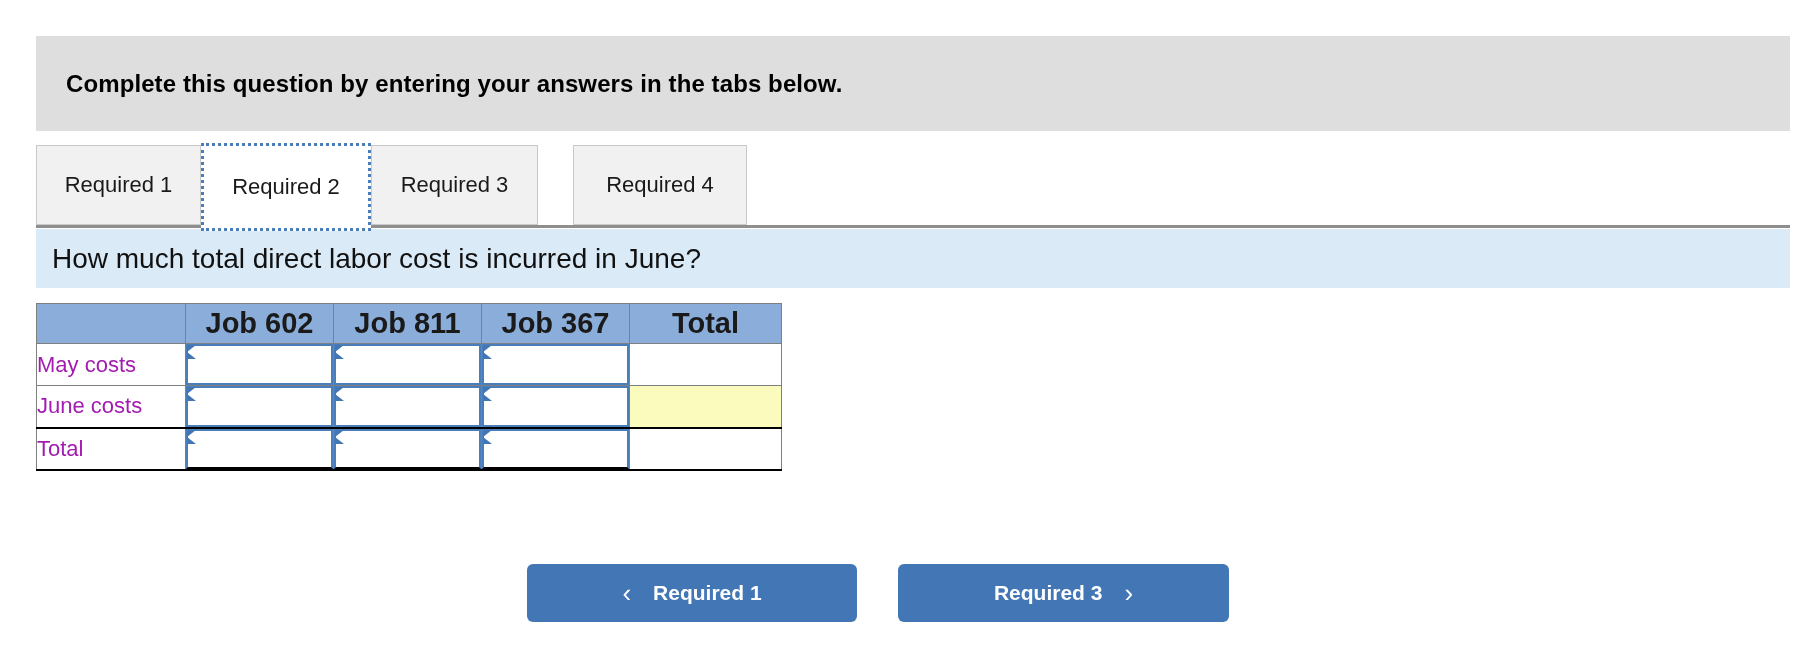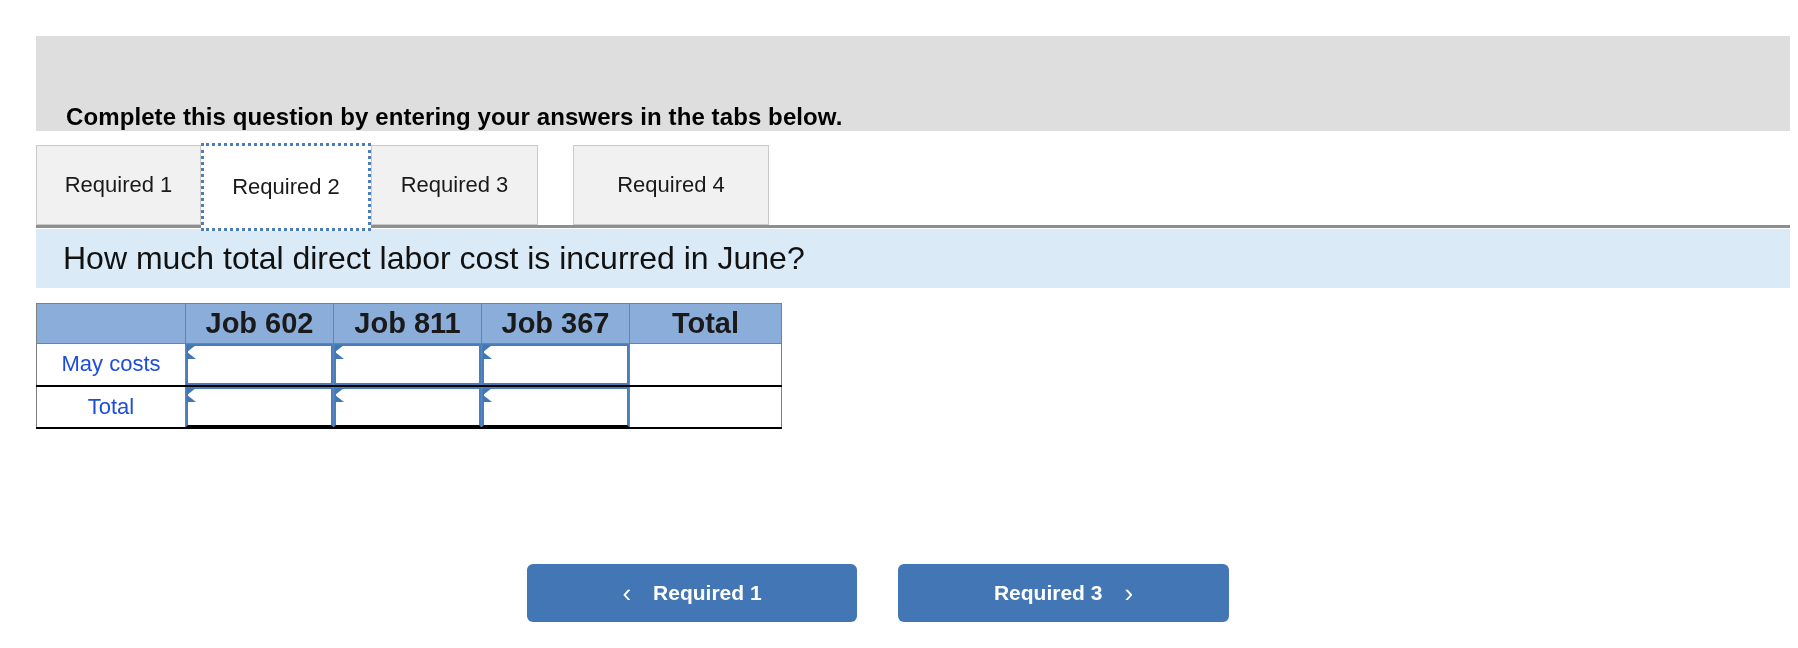--- a/index.html
+++ b/index.html
@@ -19,21 +19,21 @@
   
   .instruction-banner {
     position: absolute;
     left: 36px;
     top: 36px;
     width: 1754px;
     height: 95px;
     background: #dededf;
     box-sizing: border-box;
     display: flex;
-    align-items: flex-end;
+    align-items: center;
   }
   .instruction-text {
     font-size: 24px;
     font-weight: bold;
     color: #000000;
     padding-left: 30px;
     letter-spacing: 0.1px;
   }
 
   
@@ -69,37 +69,37 @@
   .tab.active {
     background: #ffffff;
     border: 3px dotted #4a7ebb;
     height: 88px;
     top: 0px;
     z-index: 5;
   }
   .tab-1 { left: 0px;   width: 165px; }
   .tab-2 { left: 165px; width: 170px; }
   .tab-3 { left: 335px; width: 167px; }
-  .tab-4 { left: 537px; width: 196px; }
+  .tab-4 { left: 537px; width: 174px; }
 
   
   .question-bar {
     position: absolute;
     left: 36px;
     top: 229px;
     width: 1754px;
     height: 59px;
     background: #daeaf7;
     display: flex;
     align-items: center;
   }
   .question-text {
-    font-size: 32px;
+    font-size: 28px;
     color: #111111;
-    padding-left: 27px;
+    padding-left: 16px;
   }
 
   
   .answer-table {
     position: absolute;
     left: 36px;
     top: 303px;
     border-collapse: collapse;
     table-layout: fixed;
   }
@@ -120,23 +120,23 @@
     font-size: 29px;
     font-weight: bold;
     color: #1a1a1a;
   }
   .hdr-blank { background: #8badda; }
 
   .row-label {
     height: 42px;
     background: #ffffff;
     font-size: 22px;
-    color: #1d4ed8;
+    color: #a21caf;
     padding-left: 6px;
-    text-align: center;
+    text-align: left;
   }
 
   .cell-plain {
     background: #ffffff;
     height: 42px;
   }
   .cell-yellow {
     background: #fbfbbe;
     height: 42px;
   }
@@ -262,20 +262,36 @@
       <td class="cell-input">
         <div class="input-box"></div>
         <span class="input-flag"></span>
       </td>
       <td class="cell-input">
         <div class="input-box"></div>
         <span class="input-flag"></span>
       </td>
       <td class="cell-plain"></td>
     </tr>
+    <tr>
+      <td class="row-label">June costs</td>
+      <td class="cell-input">
+        <div class="input-box"></div>
+        <span class="input-flag"></span>
+      </td>
+      <td class="cell-input">
+        <div class="input-box"></div>
+        <span class="input-flag"></span>
+      </td>
+      <td class="cell-input">
+        <div class="input-box"></div>
+        <span class="input-flag"></span>
+      </td>
+      <td class="cell-yellow"></td>
+    </tr>
     <tr class="row-total row-sep-top row-bottom">
       <td class="row-label">Total</td>
       <td class="cell-input">
         <div class="input-box"></div>
         <span class="input-flag"></span>
       </td>
       <td class="cell-input">
         <div class="input-box"></div>
         <span class="input-flag"></span>
       </td>

